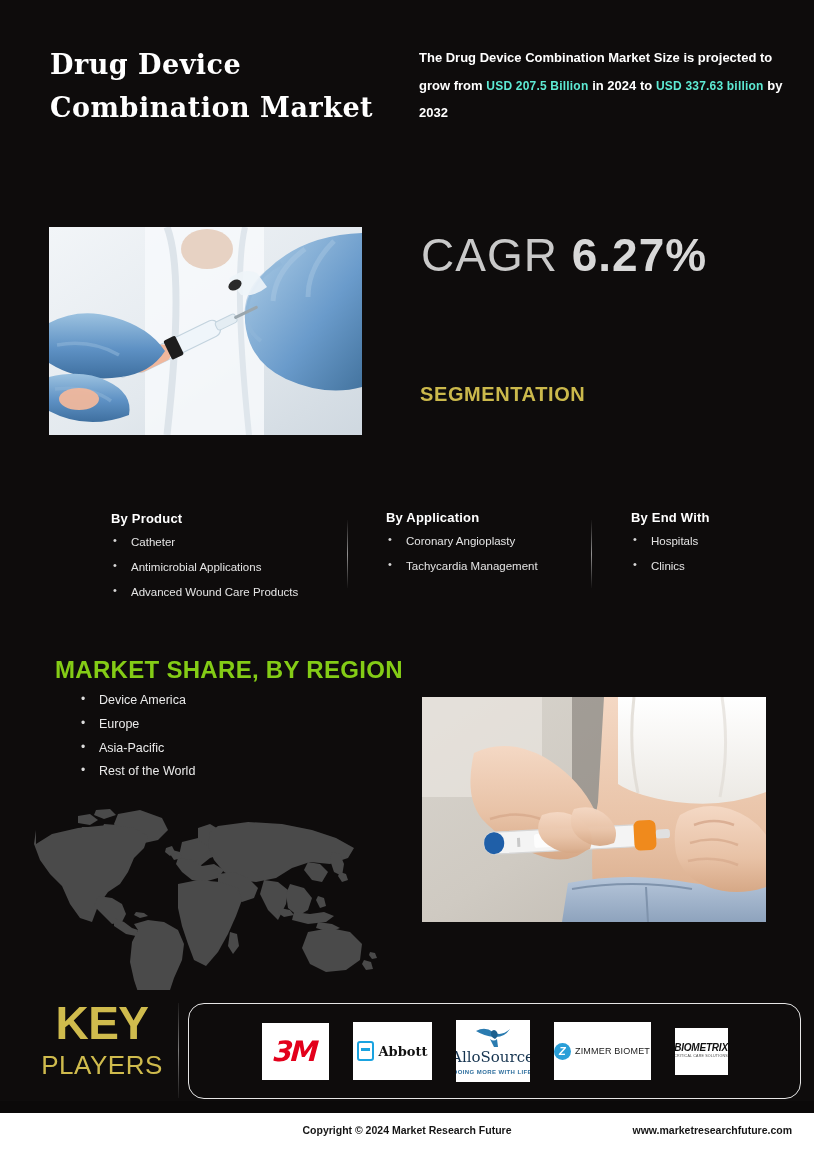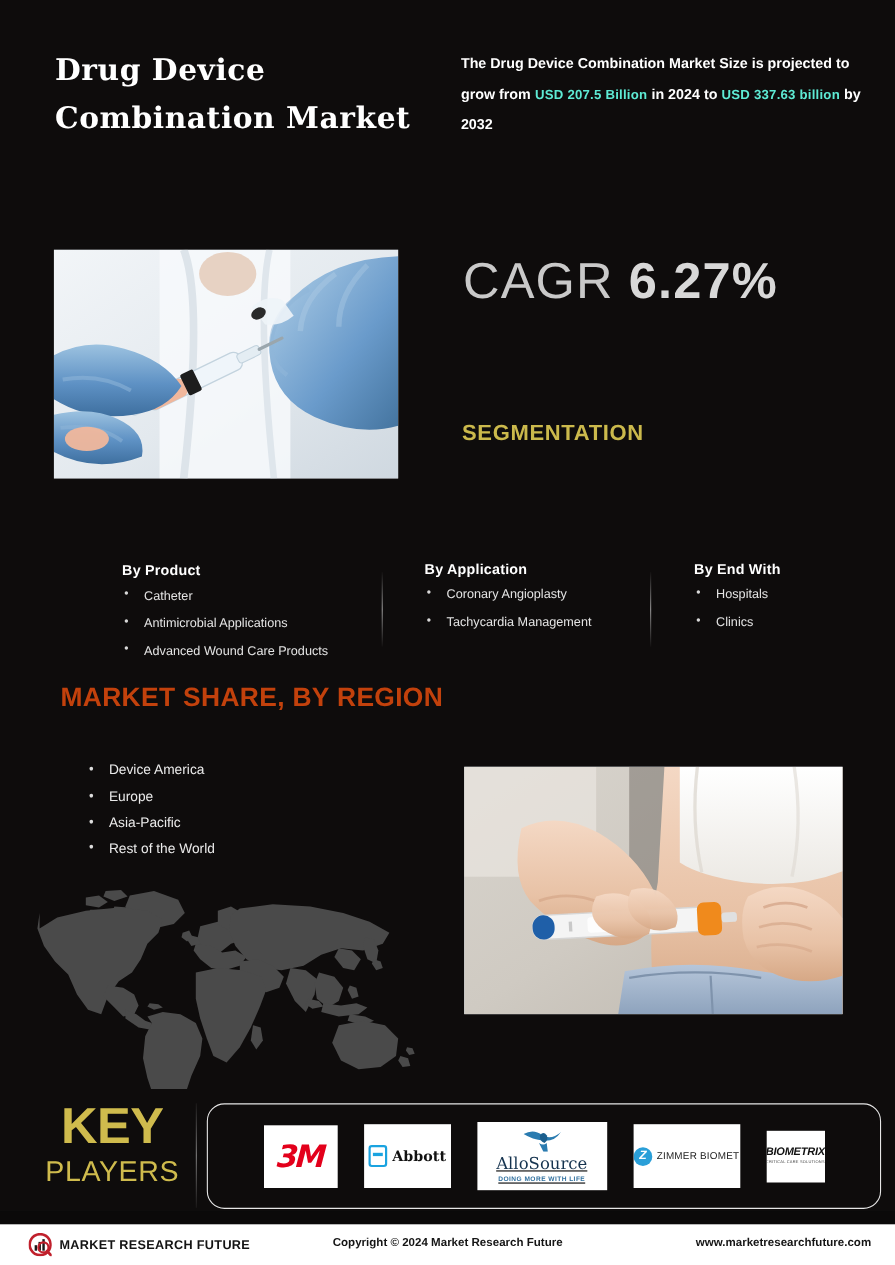--- a/index.html
+++ b/index.html
@@ -125,22 +125,22 @@
     width: 1px;
     background: linear-gradient(to bottom, rgba(255,255,255,0.02), rgba(255,255,255,0.55), rgba(255,255,255,0.02));
   }
   .seg-div-1 { left: 347px; top: 520px; height: 68px; }
   .seg-div-2 { left: 591px; top: 520px; height: 68px; }
 
   
   .ms-title {
     position: absolute;
     left: 55px;
-    top: 621px;
-    color: #c2410c;
+    top: 656px;
+    color: #84cc16;
     font-size: 24px;
     font-weight: bold;
     letter-spacing: 0.3px;
   }
   .ms-list {
     position: absolute;
     left: 79px;
     top: 694px;
     margin: 0;
     padding: 0;
@@ -214,21 +214,21 @@
   }
   .logo-tile {
     background: #ffffff;
     display: flex;
     align-items: center;
     justify-content: center;
     overflow: hidden;
   }
   .tile-3m     { width: 67px; height: 57px; }
   .tile-abbott { width: 79px; height: 58px; }
-  .tile-allo   { width: 118px; height: 62px; text-decoration: underline; }
+  .tile-allo   { width: 74px; height: 62px; }
   .tile-zimmer { width: 97px; height: 58px; }
   .tile-biom   { width: 53px; height: 47px; }
 
   .logo-3m {
     color: #e3001b;
     font-family: "DejaVu Sans", sans-serif;
     font-weight: bold;
     font-size: 28px;
     letter-spacing: -2.5px;
     font-style: italic;
@@ -602,30 +602,17 @@
       <span class="logo-biom">
         <span class="logo-biom-name">BIOMETRIX</span>
         <span class="logo-biom-tag">CRITICAL CARE SOLUTIONS</span>
       </span>
     </div>
 
   </div>
 
   <div class="footer-strip"></div>
   <div class="footer">
-    <div class="footer-logo">
-      <span class="mrf-mark">
-        <svg width="21" height="21" viewBox="0 0 21 21" aria-hidden="true">
-          <path d="M10.5 1 a9.5 9.5 0 1 1 -0.01 0 z" fill="none" stroke="#c0202c" stroke-width="2.4"></path>
-          <rect x="5.5" y="11" width="2.2" height="5" fill="#1b1b1b"></rect>
-          <rect x="9" y="8" width="2.2" height="8" fill="#1b1b1b"></rect>
-          <rect x="12.5" y="5.5" width="2.2" height="10.5" fill="#1b1b1b"></rect>
-          <circle cx="13.5" cy="13" r="4.6" fill="none" stroke="#c0202c" stroke-width="2"></circle>
-          <line x1="16.8" y1="16.4" x2="20.4" y2="20.2" stroke="#c0202c" stroke-width="2.6" stroke-linecap="round"></line>
-        </svg>
-      </span>
-      <span class="footer-brand">MARKET RESEARCH FUTURE</span>
-    </div>
     <div class="footer-copy">Copyright © 2024 Market Research Future</div>
     <div class="footer-url">www.marketresearchfuture.com</div>
   </div>
 
 </div>
 
 </body></html>

